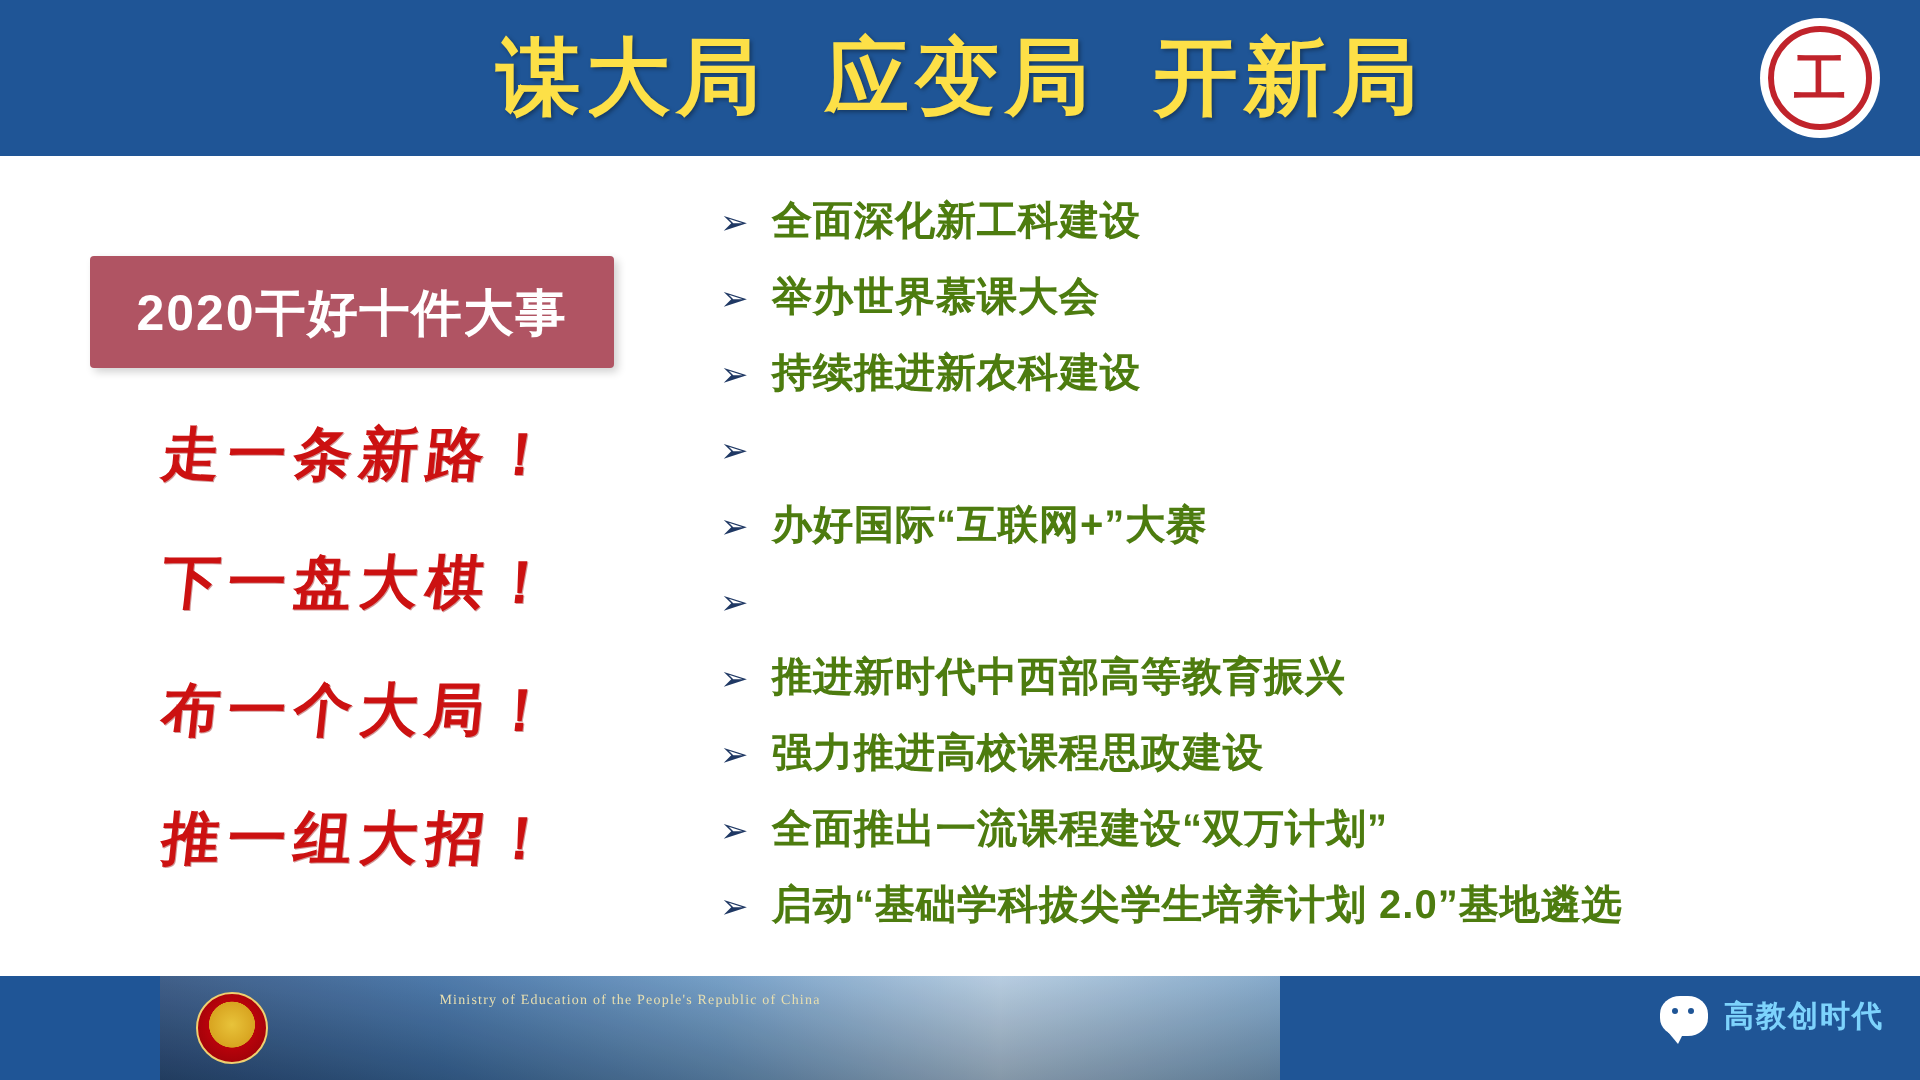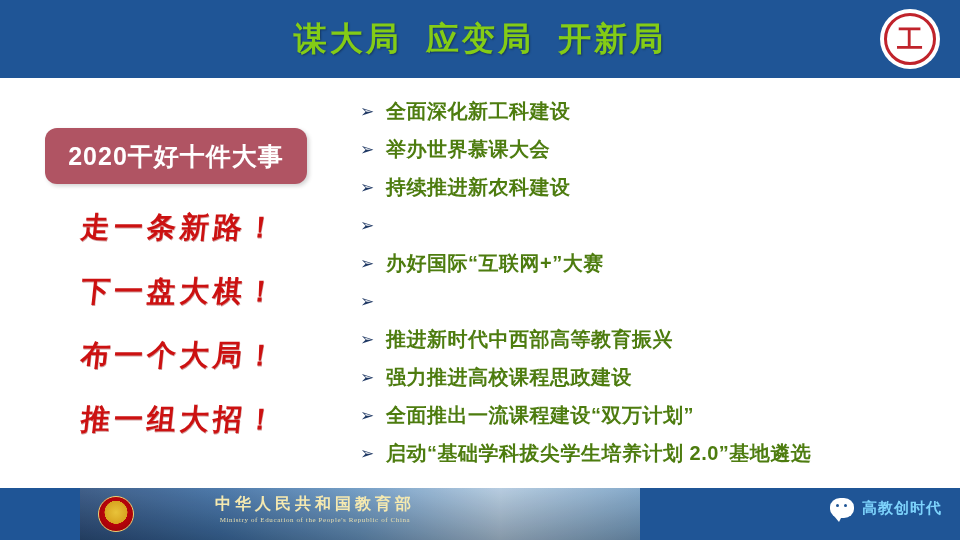--- a/index.html
+++ b/index.html
@@ -19,22 +19,22 @@
   
   #header {
     position: absolute; top: 0; left: 0;
     width: 960px; height: 78px;
     background: #1f5596;
     display: flex;
     align-items: center;
     justify-content: center;
   }
   #header-title {
-    color: #84cc16;
-    font-size: 33px;
+    color: #fde047;
+    font-size: 42px;
     font-weight: bold;
     letter-spacing: 3px;
     white-space: pre;
     text-shadow: 1px 1px 2px rgba(0,0,0,0.35);
   }
   #logo-badge {
     position: absolute;
     right: 20px; top: 9px;
     width: 60px; height: 60px;
     border-radius: 50%;
@@ -71,21 +71,21 @@
   #left-panel {
     position: absolute;
     left: 0; top: 0;
     width: 350px; height: 410px;
   }
   #left-badge {
     position: absolute;
     left: 45px; top: 50px;
     width: 262px; height: 56px;
     background: #b05463;
-    border-radius: 12px;
+    border-radius: 2px;
     display: flex;
     align-items: center;
     justify-content: center;
     box-shadow: 2px 2px 4px rgba(0,0,0,0.18);
   }
   #left-badge-text {
     color: #ffffff;
     font-size: 25px;
     font-weight: bold;
     letter-spacing: 1px;
@@ -286,21 +286,20 @@
         <span class="item-text">启动“基础学科拔尖学生培养计划 2.0”基地遴选</span>
       </div>
     </div>
 
   </div>
 
   <div id="footer">
     <div id="footer-photo"></div>
     <div id="footer-emblem"></div>
     <div id="footer-ministry">
-      <div id="ministry-cn">中华人民共和国教育部</div>
       <div id="ministry-en">Ministry of Education of the People's Republic of China</div>
     </div>
     <div id="wechat-block">
       <span id="wechat-icon">
         <span class="wdot d1"></span>
         <span class="wdot d2"></span>
       </span>
       <span id="wechat-text">高教创时代</span>
     </div>
   </div>

